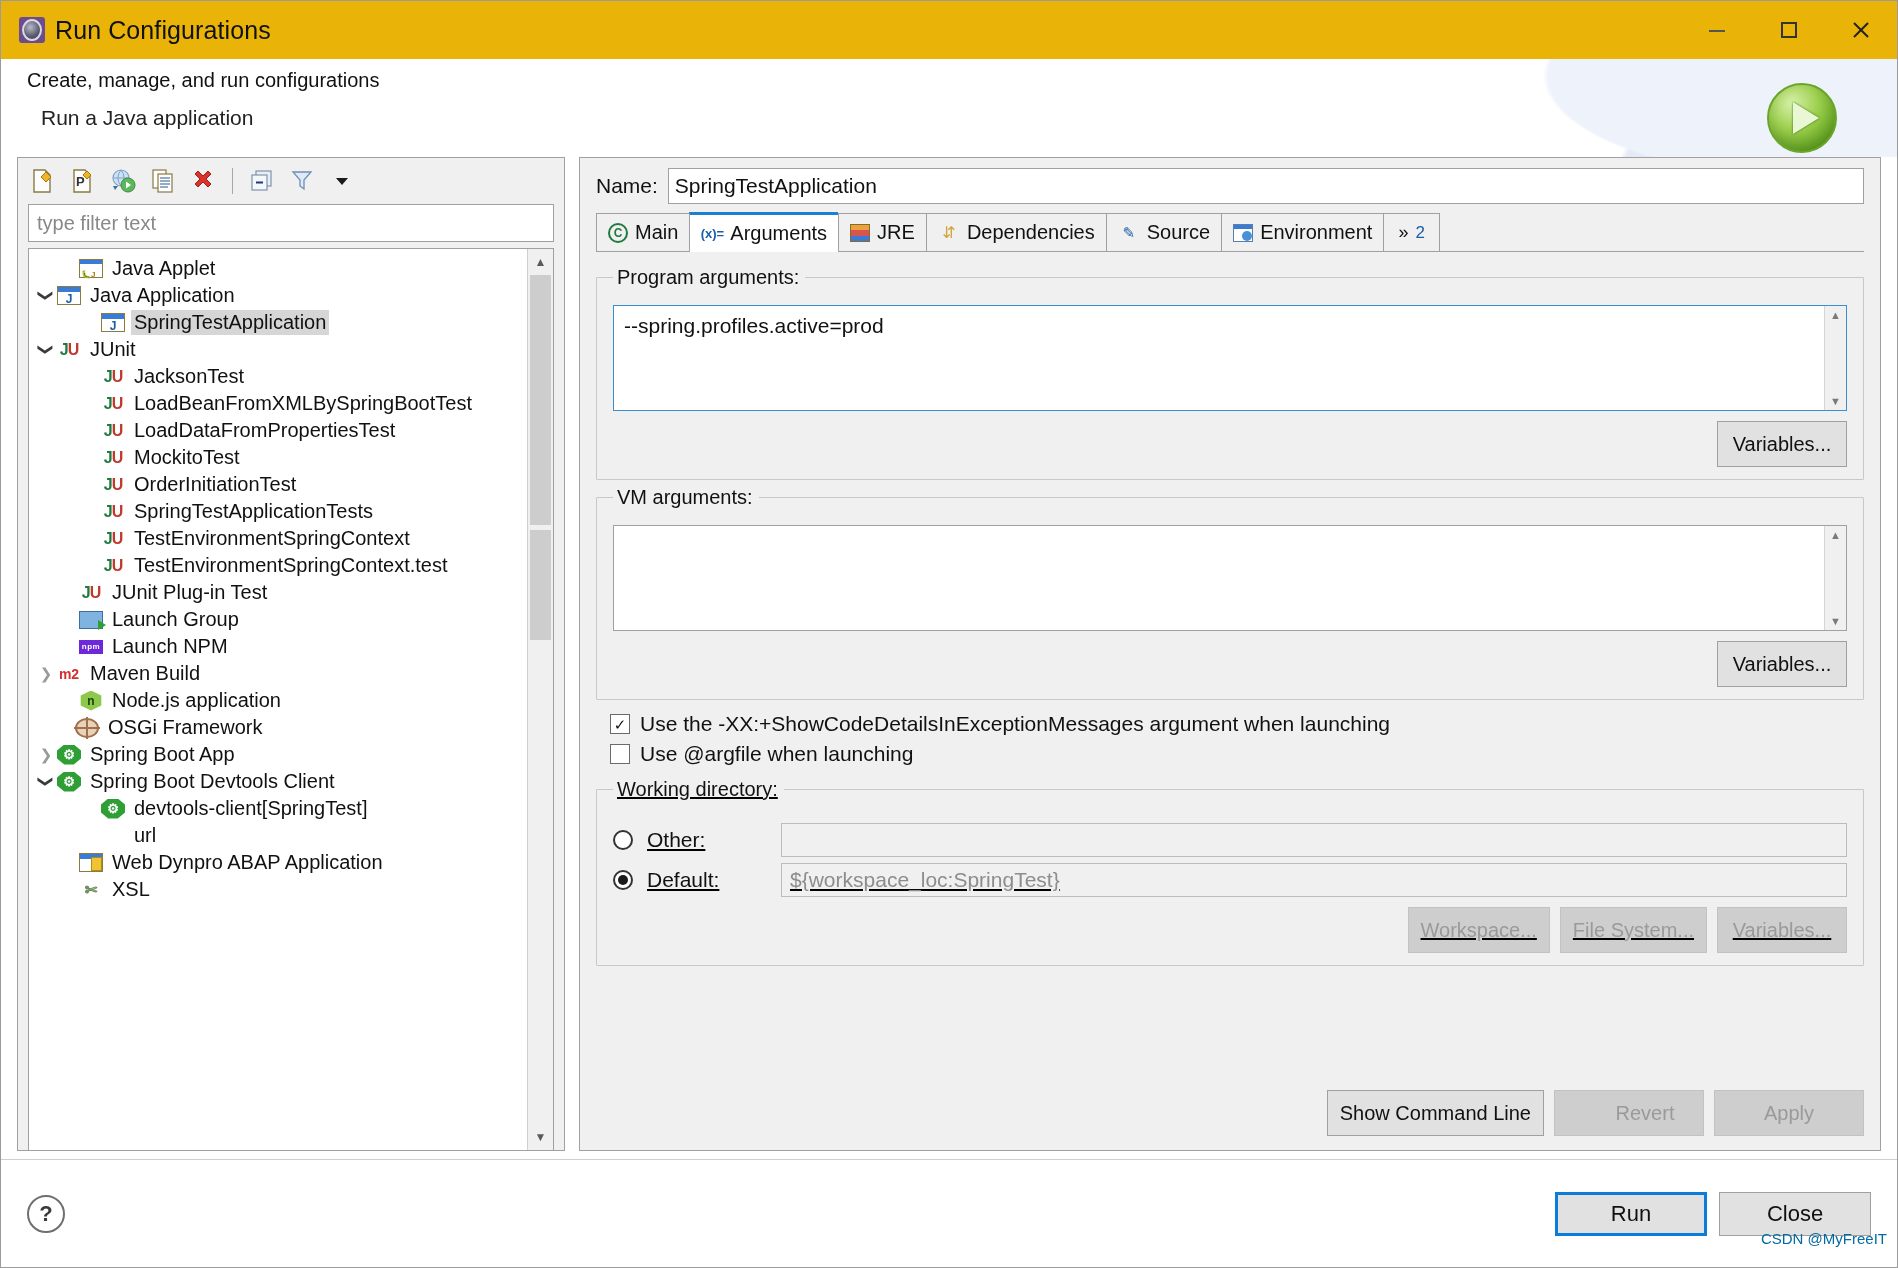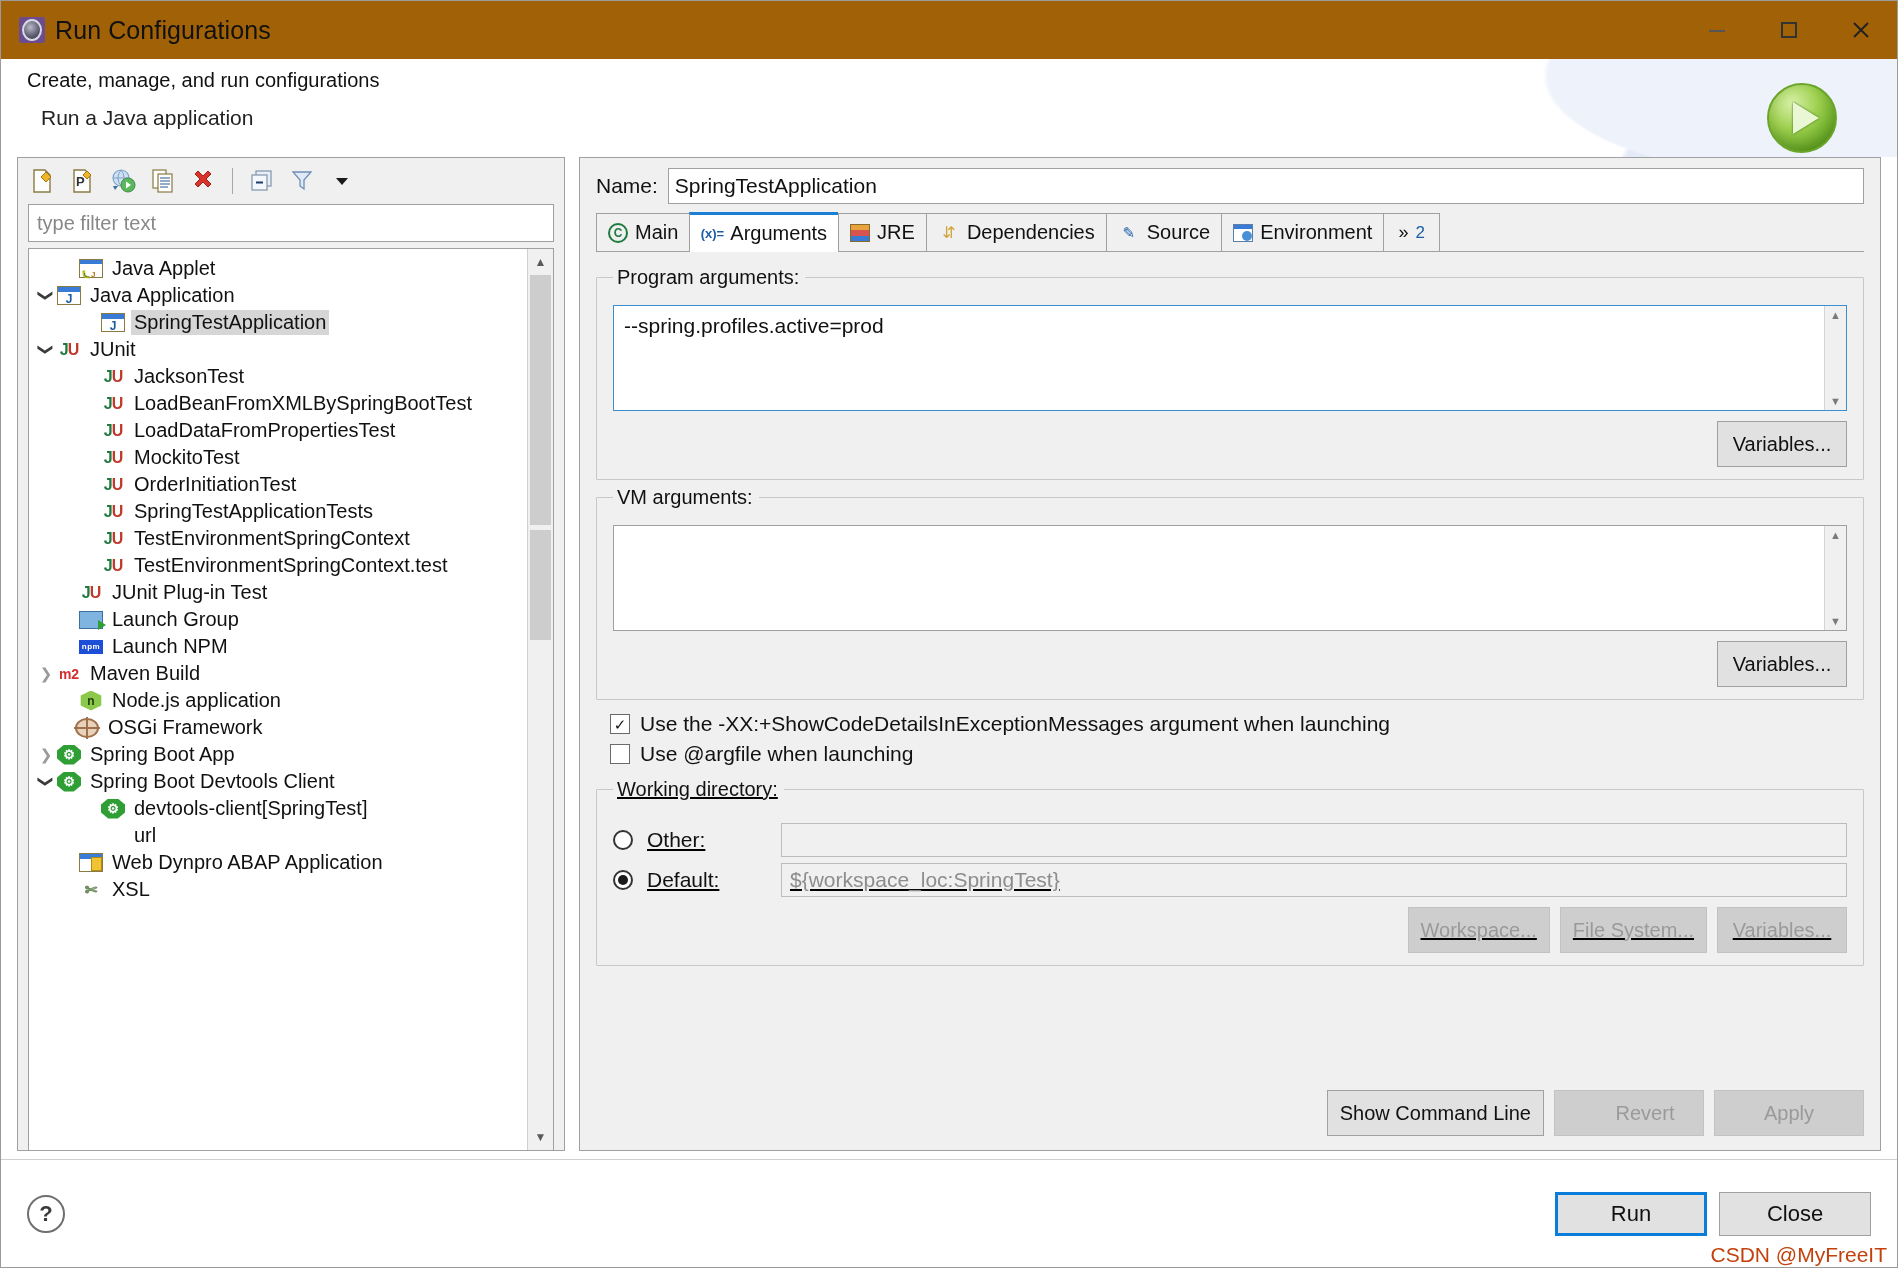--- a/index.html
+++ b/index.html
@@ -15,21 +15,21 @@
     width: 1898px; height: 1268px;
     background: #ffffff;
     border: 1px solid #9b9b9b;
     display: flex; flex-direction: column;
   }
 
   
   .titlebar {
     height: 58px; flex: 0 0 58px;
     display: flex; align-items: center;
-    background: #a16207;
+    background: #eab308;
     position: relative;
   }
   .title-icon {
     width: 26px; height: 26px;
     margin-left: 18px; margin-right: 10px;
     border-radius: 3px;
     background: #6b4d8f;
     display: flex; align-items: center; justify-content: center;
     position: relative;
   }
@@ -169,21 +169,21 @@
     display:flex; align-items:center; justify-content:center; font-size:12px; }
   .ic-osgi { width:20px; height:20px; border-radius:50%; border:2px solid #a0704a; background:#e8d2bb; position:relative; }
   .ic-osgi::before { content:""; position:absolute; left:50%; top:-3px; bottom:-3px; width:2px; background:#a0704a; transform:translateX(-50%); }
   .ic-osgi::after { content:""; position:absolute; top:50%; left:-3px; right:-3px; height:2px; background:#a0704a; transform:translateY(-50%); }
   .ic-spring { width:20px; height:20px; background:#2e9e35; color:#fff;
     clip-path: polygon(30% 0%, 70% 0%, 100% 30%, 100% 70%, 70% 100%, 30% 100%, 0% 70%, 0% 30%);
     display:flex; align-items:center; justify-content:center; font-size:13px; }
   .ic-launchgrp { width:20px; height:18px; background:#7fb3e0; border:1px solid #3d6f9e; position:relative; }
   .ic-launchgrp::after { content:""; position:absolute; right:-4px; bottom:-2px; width:0;height:0;
     border-left:8px solid #2e9e35; border-top:5px solid transparent; border-bottom:5px solid transparent; }
-  .ic-npm { width:24px; height:14px; background:#1d4ed8; color:#fff; font-size:8px;
+  .ic-npm { width:24px; height:14px; background:#6d28d9; color:#fff; font-size:8px;
     display:flex; align-items:center; justify-content:center; letter-spacing:.5px; }
   .ic-webdynpro { position:relative; width:22px; height:19px; border:1px solid #8a7b43; background:#fff; }
   .ic-webdynpro::before { content:""; position:absolute; left:0;right:0;top:0;height:5px;background:#3a7bd5; }
   .ic-webdynpro::after { content:""; position:absolute; right:0; bottom:0; width:9px;height:12px;background:#f1c232;border:1px solid #b08c12; }
   .ic-xsl { color:#6f8f5f; font-size:15px; }
   .ic-plugin { color:#1f7a3f; font-size:16px; position:relative; letter-spacing:-1px; }
   .ic-plugin i { color:#c0392b; font-style:normal; }
 
   .tree-scroll {
     width: 26px; flex: 0 0 26px;
@@ -349,22 +349,22 @@
   }
   .footer-btns { margin-left: auto; display: flex; gap: 12px; }
   .footer-btn {
     width: 152px; height: 44px;
     border: 1px solid #a0a0a0; background: #e1e1e1;
     display: flex; align-items: center; justify-content: center;
     font-size: 22px; color: #111;
   }
   .footer-btn.primary { border: 3px solid #0a7ddb; }
   .watermark {
-    position: absolute; right: 10px; bottom: 0;
-    font-size: 21px; color: #c2410c;
+    position: absolute; right: 10px; bottom: 20px;
+    font-size: 15px; color: #0369a1;
   }
 </style>
 </head>
 <body>
 
 <div class="window">
 
   <div class="titlebar">
     <div class="title-icon"></div>
     <div class="title-text">Run Configurations</div>

